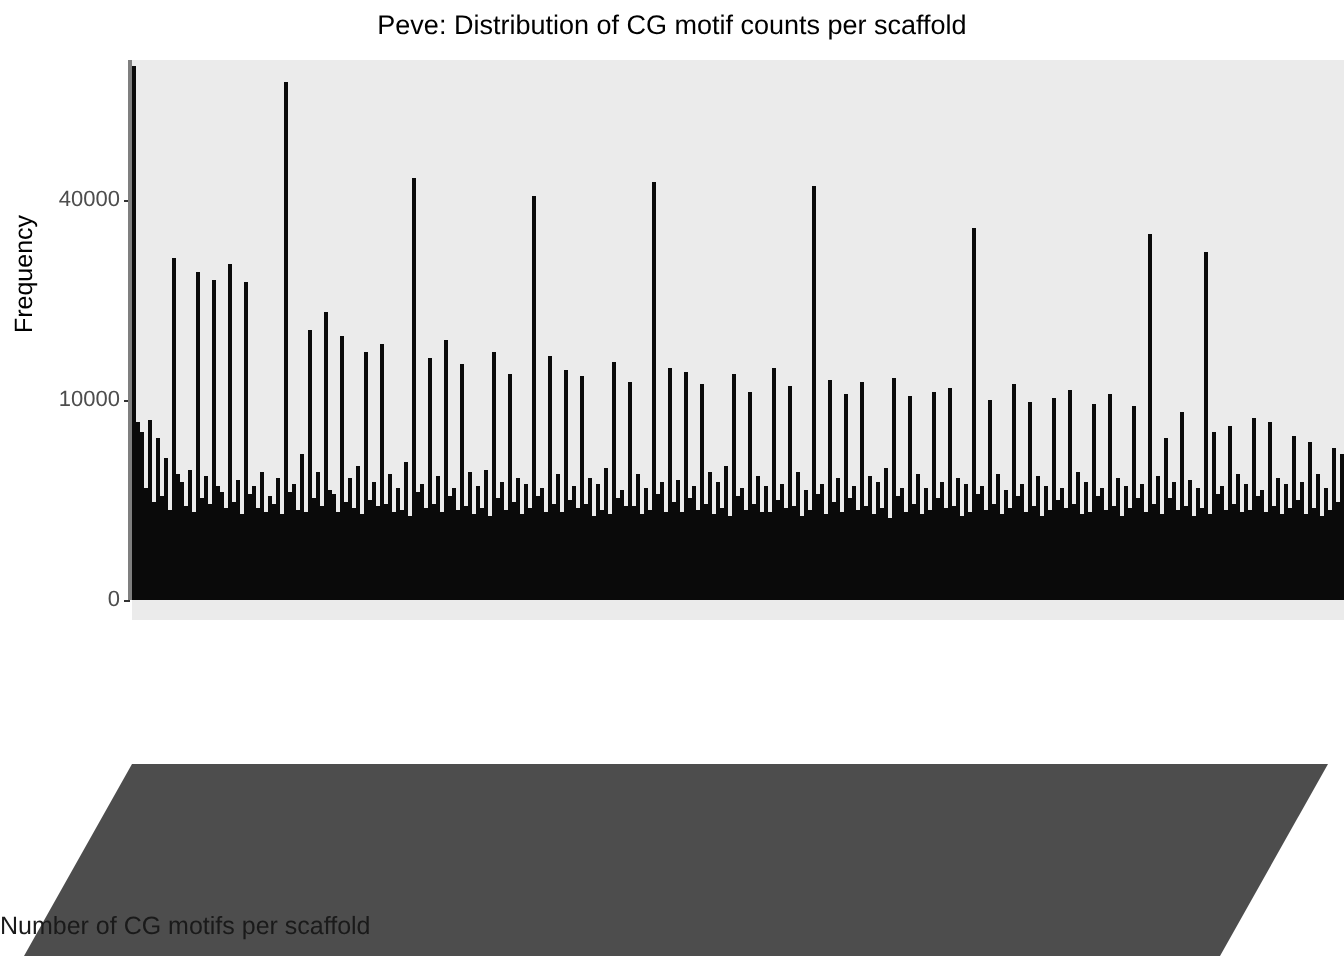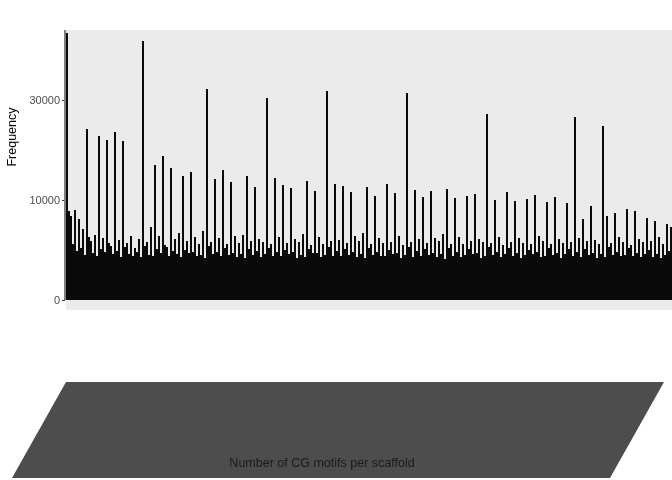--- a/index.html
+++ b/index.html
@@ -120,41 +120,42 @@
     pointer-events: none;
   }
   #x-tick-mass svg { display: block; }
 
   
   #x-axis-title {
     position: absolute;
     left: 0;
     top: 456px;
     width: 644px;
-    text-align: center;
+    text-align: left;
     font-size: 12.5px;
     color: #1a1a1a;
     white-space: nowrap;
     z-index: 5;
   }
 </style>
 </head>
 <body>
 
 <div id="plot-root">
 
+  <div id="chart-title">Peve: Distribution of CG motif counts per scaffold</div>
 
   <div id="y-axis-title">Frequency</div>
 
   <div id="y-ticks">
       <div class="y-tick-label" style="top: 294px;">0</div>
       <div class="y-tick-mark" style="top: 300px;"></div>
       <div class="y-tick-label" style="top: 194px;">10000</div>
       <div class="y-tick-mark" style="top: 200px;"></div>
-      <div class="y-tick-label" style="top: 94px;">30000</div>
+      <div class="y-tick-label" style="top: 94px;">40000</div>
       <div class="y-tick-mark" style="top: 100px;"></div>
     </div>
 
   <div id="y-axis-line"></div>
 
   <div id="panel" style="background: rgb(235, 235, 235);">
     <div id="bars">
         <div class="bar" style="left: 0px; width: 1.84px; height: 267.5px; background: rgb(10, 10, 10);"></div>
         <div class="bar" style="left: 2px; width: 1.84px; height: 89px; background: rgb(10, 10, 10);"></div>
         <div class="bar" style="left: 4px; width: 1.84px; height: 84.5px; background: rgb(10, 10, 10);"></div>

